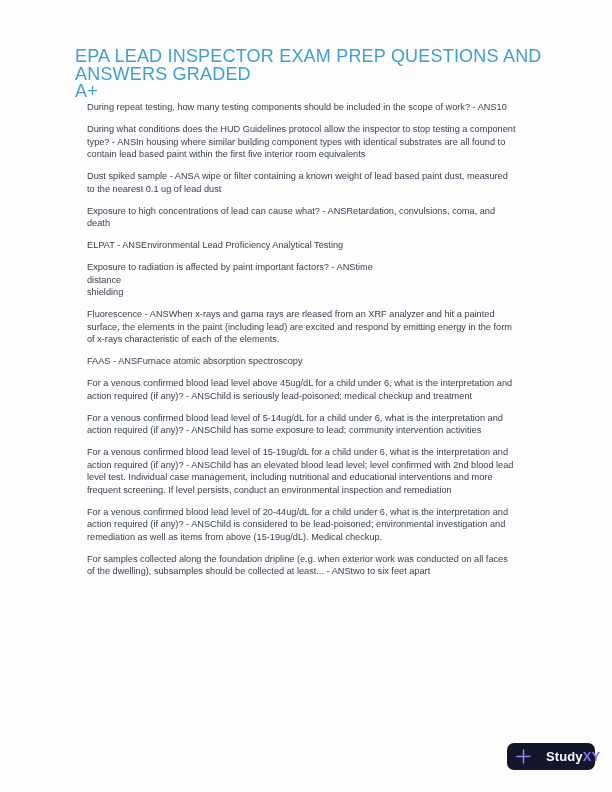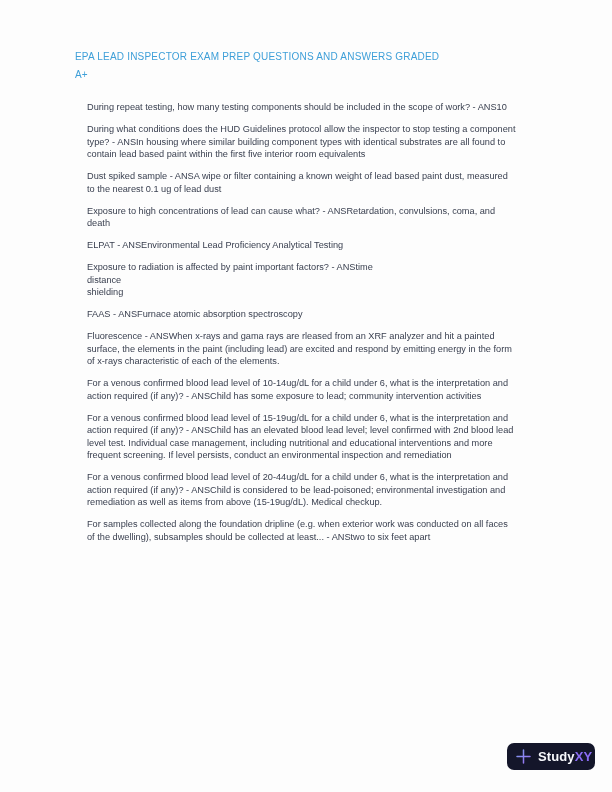--- a/index.html
+++ b/index.html
@@ -14,21 +14,21 @@
     height: 792px;
     background: var(--page-bg, #fdfdfd);
     overflow: hidden;
   }
   .title {
     position: absolute;
     left: 75px;
     top: 48px;
     width: 500px;
     margin: 0;
-    font-size: 10px;
+    font-size: 18px;
     line-height: 17.5px;
     font-weight: 400;
     letter-spacing: 0.2px;
     color: var(--title-blue, #3E9FD8);
     white-space: pre-line;
   }
   .content {
     position: absolute;
     left: 75px;
     top: 101px;
@@ -45,21 +45,21 @@
   .badge {
     position: absolute;
     left: 507px;
     top: 743px;
     width: 88px;
     height: 27px;
     background: var(--badge-bg, #14162A);
     border-radius: 7px;
     display: flex;
     align-items: center;
-    gap: 7px;
+    gap: 15px;
     padding: 0 0 0 9px;
     box-sizing: border-box;
   }
   .plus-icon {
     flex: 0 0 auto;
     display: block;
   }
   .brand {
     font-size: 13px;
     font-weight: 700;
@@ -83,25 +83,27 @@
 type? - ANSIn housing where similar building component types with identical substrates are all found to
 contain lead based paint within the first five interior room equivalents</p>
       <p class="para">Dust spiked sample - ANSA wipe or filter containing a known weight of lead based paint dust, measured
 to the nearest 0.1 ug of lead dust</p>
       <p class="para">Exposure to high concentrations of lead can cause what? - ANSRetardation, convulsions, coma, and
 death</p>
       <p class="para">ELPAT - ANSEnvironmental Lead Proficiency Analytical Testing</p>
       <p class="para">Exposure to radiation is affected by paint important factors? - ANStime
 distance
 shielding</p>
-      <p class="para">FAAS - ANSFurnace atomic absorption spectroscopy</p>
       <p class="para">Fluorescence - ANSWhen x-rays and gama rays are rleased from an XRF analyzer and hit a painted
 surface, the elements in the paint (including lead) are excited and respond by emitting energy in the form
 of x-rays characteristic of each of the elements.</p>
-      <p class="para">For a venous confirmed blood lead level of 10-14ug/dL for a child under 6, what is the interpretation and
+      <p class="para">FAAS - ANSFurnace atomic absorption spectroscopy</p>
+      <p class="para">For a venous confirmed blood lead level above 45ug/dL for a child under 6, what is the interpretation and
+action required (if any)? - ANSChild is seriously lead-poisoned; medical checkup and treatment</p>
+      <p class="para">For a venous confirmed blood lead level of 5-14ug/dL for a child under 6, what is the interpretation and
 action required (if any)? - ANSChild has some exposure to lead; community intervention activities</p>
       <p class="para">For a venous confirmed blood lead level of 15-19ug/dL for a child under 6, what is the interpretation and
 action required (if any)? - ANSChild has an elevated blood lead level; level confirmed with 2nd blood lead
 level test. Individual case management, including nutritional and educational interventions and more
 frequent screening. If level persists, conduct an environmental inspection and remediation</p>
       <p class="para">For a venous confirmed blood lead level of 20-44ug/dL for a child under 6, what is the interpretation and
 action required (if any)? - ANSChild is considered to be lead-poisoned; environmental investigation and
 remediation as well as items from above (15-19ug/dL). Medical checkup.</p>
       <p class="para">For samples collected along the foundation dripline (e.g. when exterior work was conducted on all faces
 of the dwelling), subsamples should be collected at least... - ANStwo to six feet apart</p>

